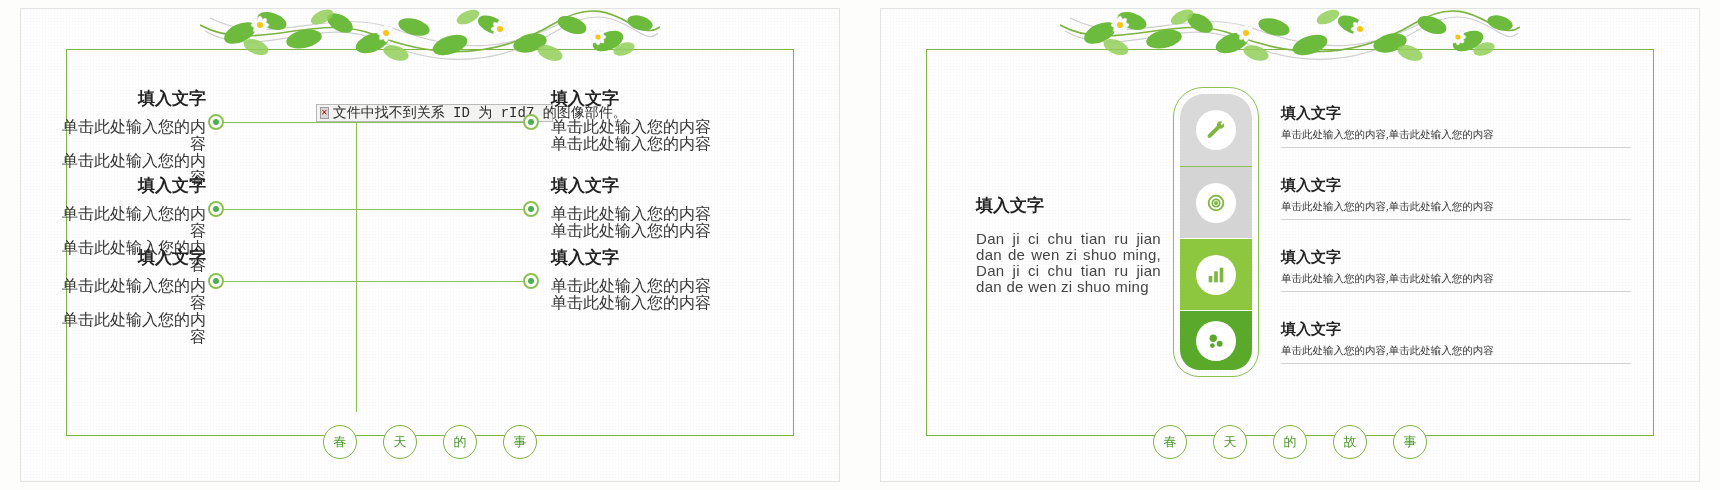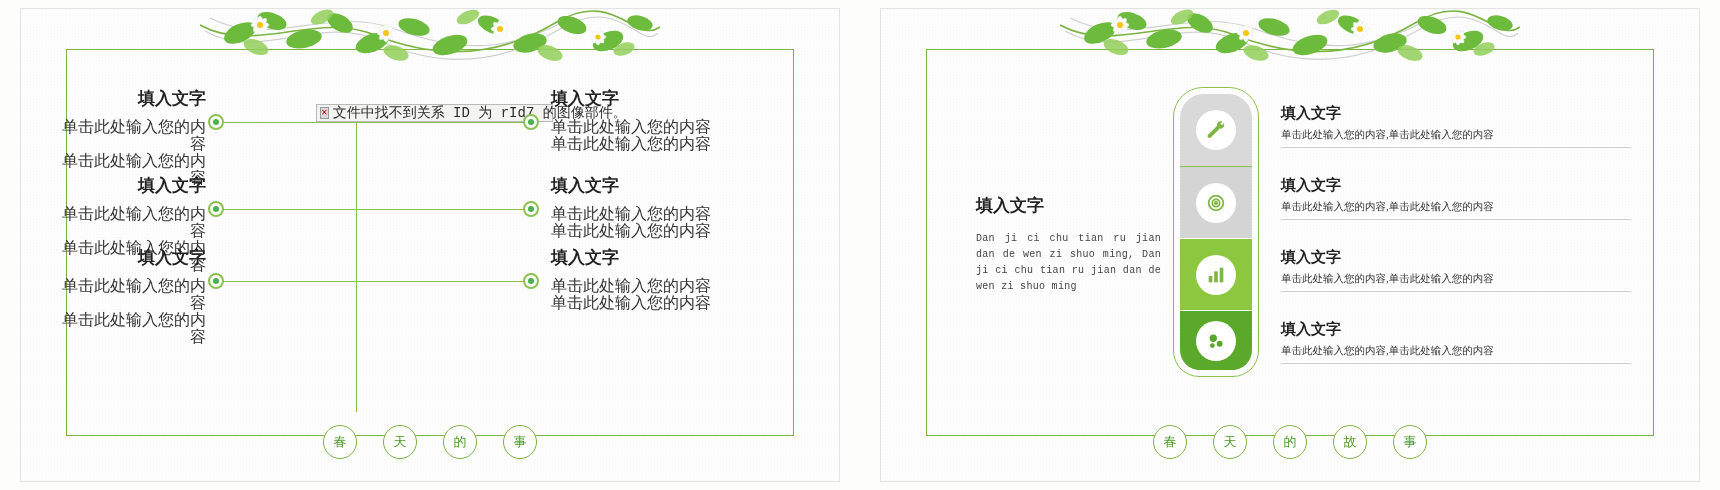--- a/index.html
+++ b/index.html
@@ -138,22 +138,22 @@
     position:absolute;
     left:95px;top:185px;
     width:185px;
   }
   .s2-left .t{
     font-size:17px;font-weight:bold;color:#222;
     font-family:"DejaVu Sans", sans-serif;
     margin-bottom:14px;
   }
   .s2-left .d{
-    font-size:10px;color:#444;line-height:16px;
-    font-family:Liberation Mono, monospace;
+    font-size:15px;color:#444;line-height:16px;
+    font-family:Liberation Sans, sans-serif;
     text-align:justify;
     letter-spacing:.3px;
   }
 
   .shield{
     position:absolute;
     left:292px;top:78px;
     width:86px;height:290px;
   }
   .shield-outline{

